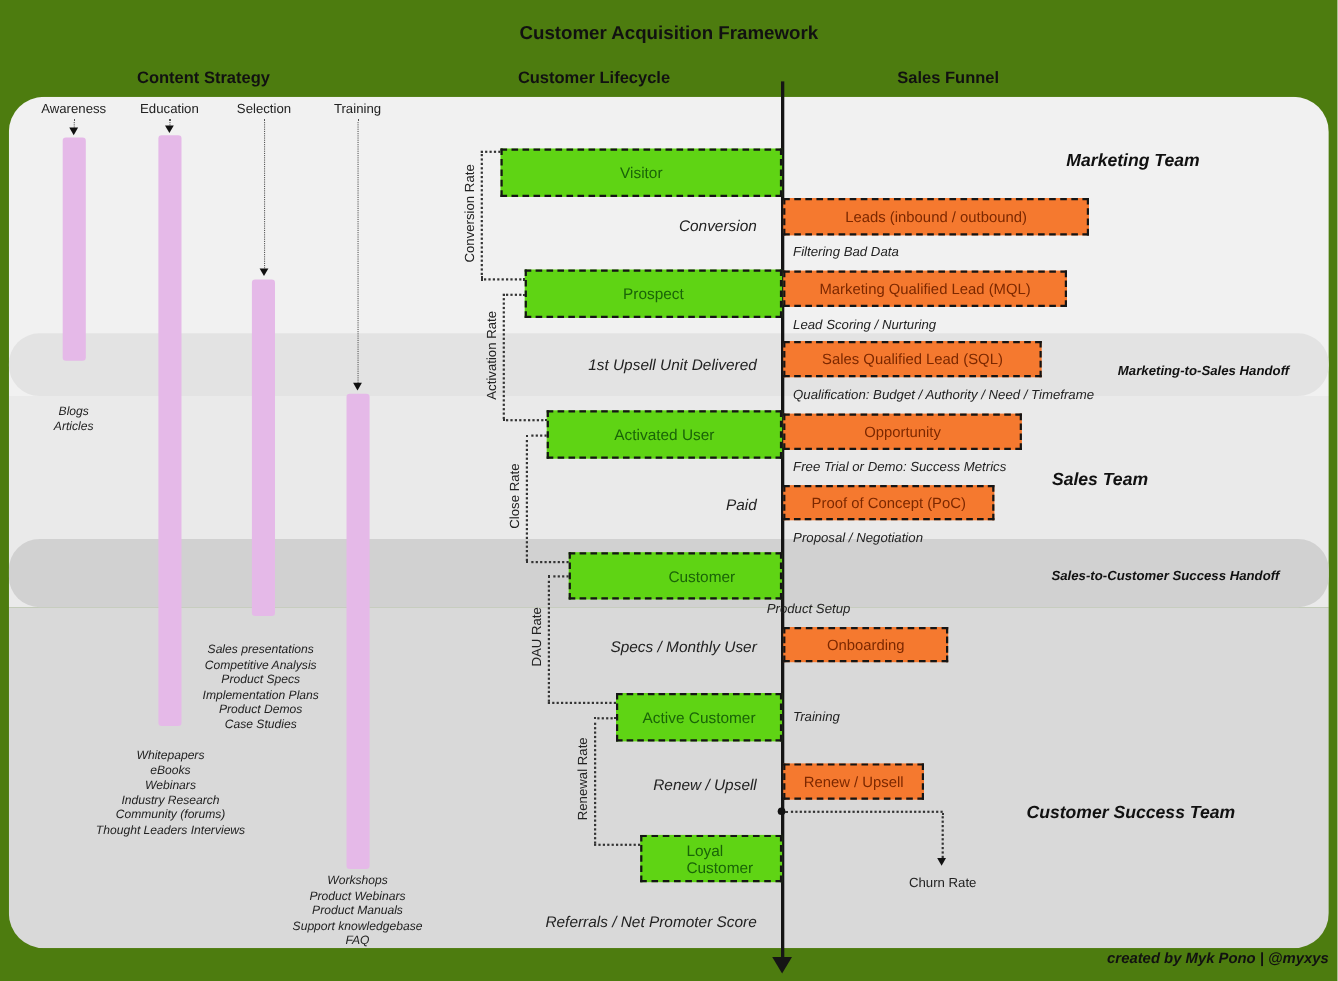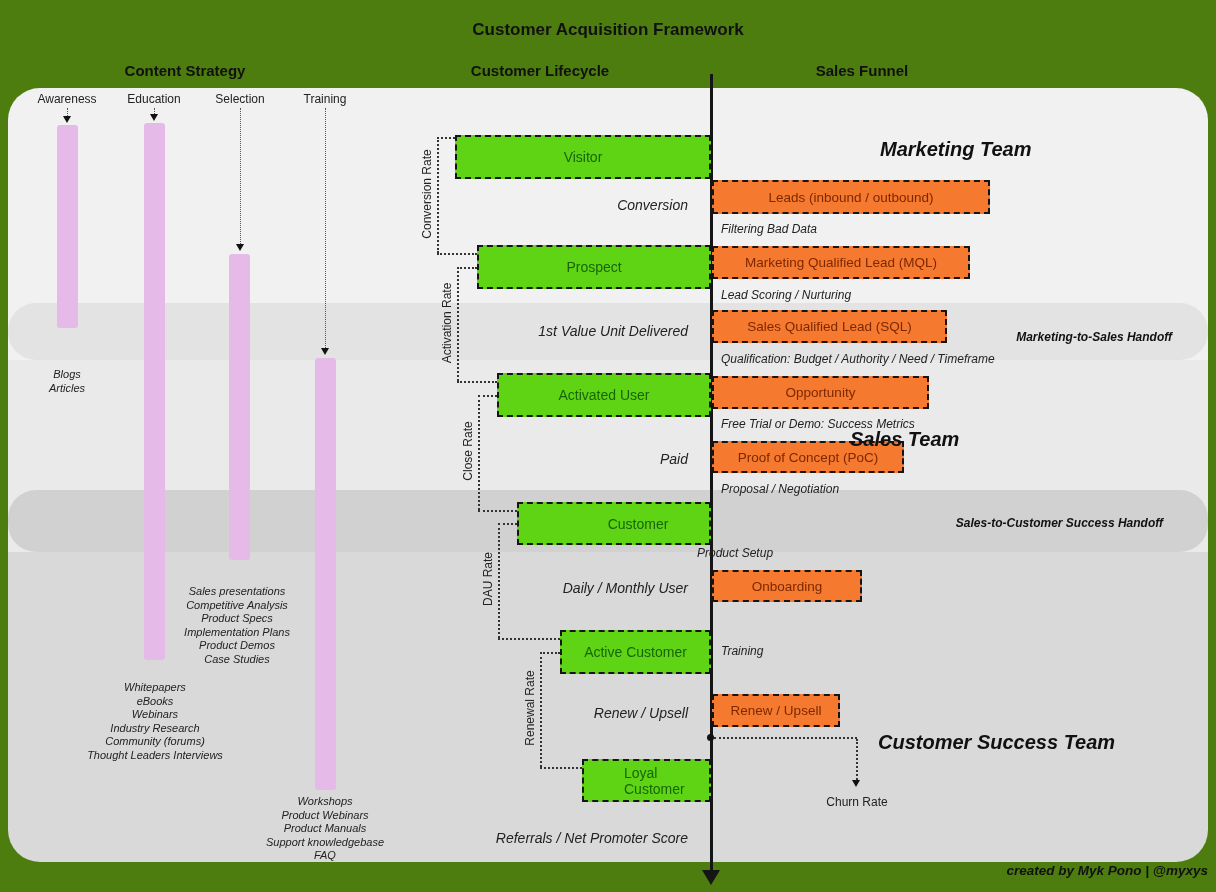--- a/index.html
+++ b/index.html
@@ -20,21 +20,21 @@
   .phlabel{font-size:12px;text-align:center;color:#222;width:100px;}
   .clist{font-style:italic;font-size:11px;line-height:13.5px;text-align:center;color:#222;}
   .ilabel{font-style:italic;font-size:12px;color:#222;}
   .tlabel{font-style:italic;font-size:14px;color:#222;text-align:right;width:240px;}
   .rlabel{width:140px;text-align:center;transform:rotate(-90deg);font-size:12px;color:#222;}
   .vdot{border-left:2px dotted #333;width:0;}
   .hdot{border-top:2px dotted #333;height:0;}
   .vdot1{border-left:1px dotted #555;width:0;}
   .arr{width:0;height:0;border-left:4px solid transparent;border-right:4px solid transparent;
        border-top:7px solid #111;}
-  .team{font-weight:bold;font-style:italic;font-size:20px;text-align:left;}
+  .team{font-weight:bold;font-style:italic;font-size:16px;text-align:center;}
   .handoff{font-weight:bold;font-style:italic;font-size:12px;text-align:right;}
   .credit{font-weight:bold;font-style:italic;font-size:13.5px;text-align:right;}
   .axis{background:#151515;}
 </style>
 </head>
 <body>
 
 <div id="canvas">
 
   <div class="abs bands" style="left:8px;top:88px;width:1200px;height:774px;">
@@ -126,23 +126,23 @@
   <div class="abs vdot" style="left:498px;top:523px;height:115px;"></div>
   <div class="abs hdot" style="left:498px;top:638px;width:62px;"></div>
   <div class="abs rlabel" style="left:418px;top:572px;">DAU Rate</div>
 
   <div class="abs hdot" style="left:540px;top:652px;width:20px;"></div>
   <div class="abs vdot" style="left:540px;top:652px;height:115px;"></div>
   <div class="abs hdot" style="left:540px;top:767px;width:42px;"></div>
   <div class="abs rlabel" style="left:460px;top:701px;">Renewal Rate</div>
 
   <div class="abs tlabel" style="left:448px;top:197px;">Conversion</div>
-  <div class="abs tlabel" style="left:448px;top:323px;">1st Value Unit Delivered</div>
+  <div class="abs tlabel" style="left:448px;top:323px;">1st Upsell Unit Delivered</div>
   <div class="abs tlabel" style="left:448px;top:451px;">Paid</div>
-  <div class="abs tlabel" style="left:448px;top:580px;">Daily / Monthly User</div>
+  <div class="abs tlabel" style="left:448px;top:580px;">Specs / Monthly User</div>
   <div class="abs tlabel" style="left:448px;top:705px;">Renew / Upsell</div>
   <div class="abs tlabel" style="left:448px;top:830px;">Referrals / Net Promoter Score</div>
 
   <div class="abs obox" style="left:712px;top:180px;width:278px;height:34px;">Leads (inbound / outbound)</div>
   <div class="abs obox" style="left:712px;top:246px;width:258px;height:33px;">Marketing Qualified Lead (MQL)</div>
   <div class="abs obox" style="left:712px;top:310px;width:235px;height:33px;">Sales Qualified Lead (SQL)</div>
   <div class="abs obox" style="left:712px;top:376px;width:217px;height:33px;">Opportunity</div>
   <div class="abs obox" style="left:712px;top:441px;width:192px;height:32px;text-align:center;">Proof of Concept (PoC)</div>
   <div class="abs obox" style="left:712px;top:570px;width:150px;height:32px;">Onboarding</div>
   <div class="abs obox" style="left:712px;top:694px;width:128px;height:33px;">Renew / Upsell</div>

